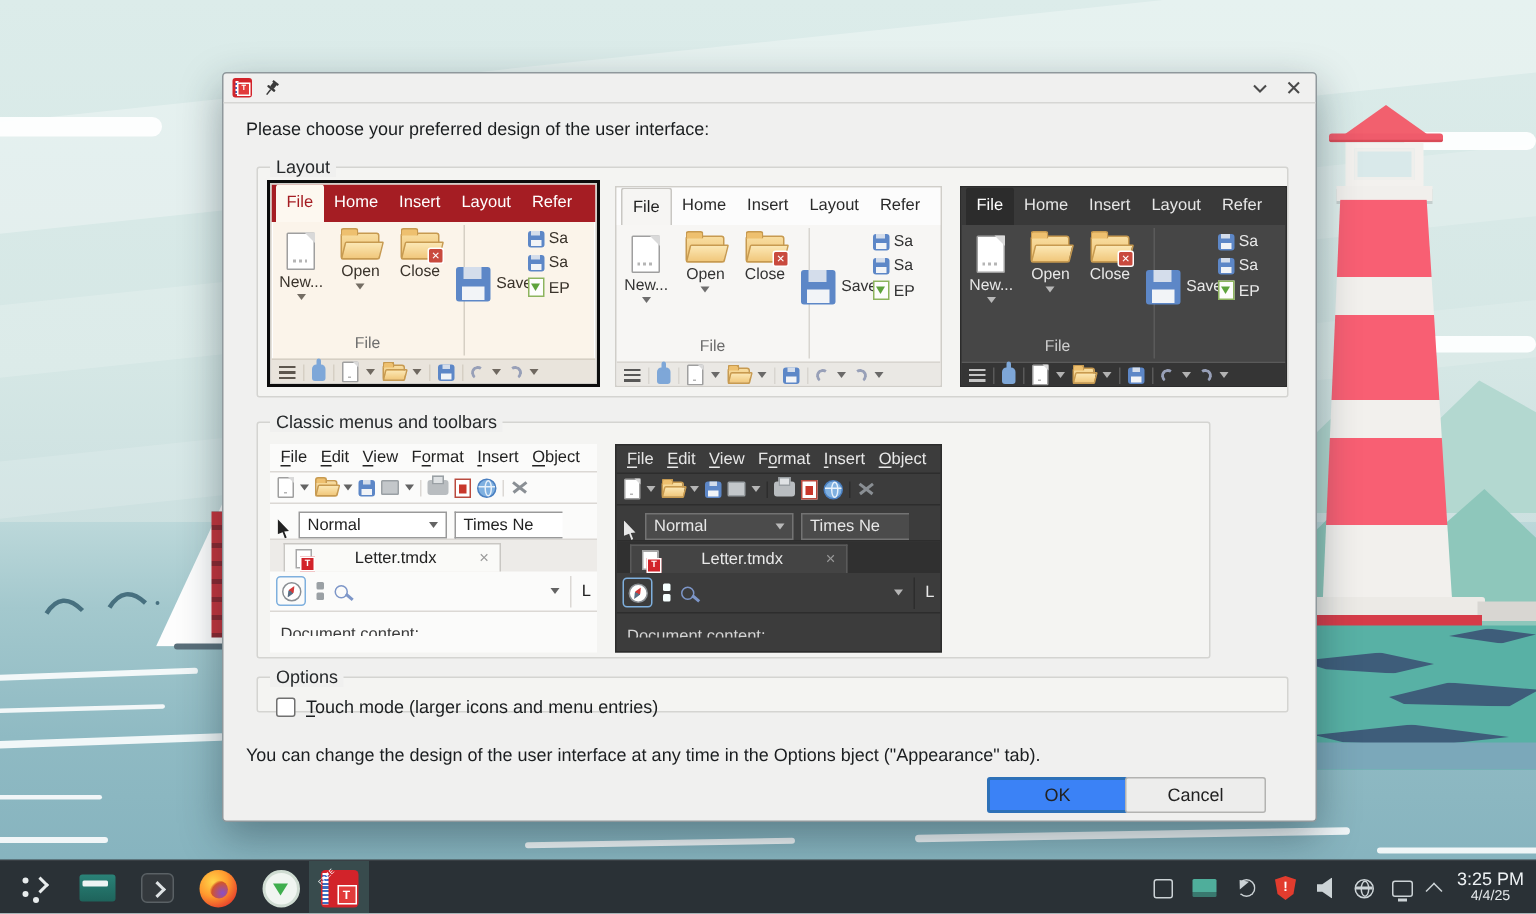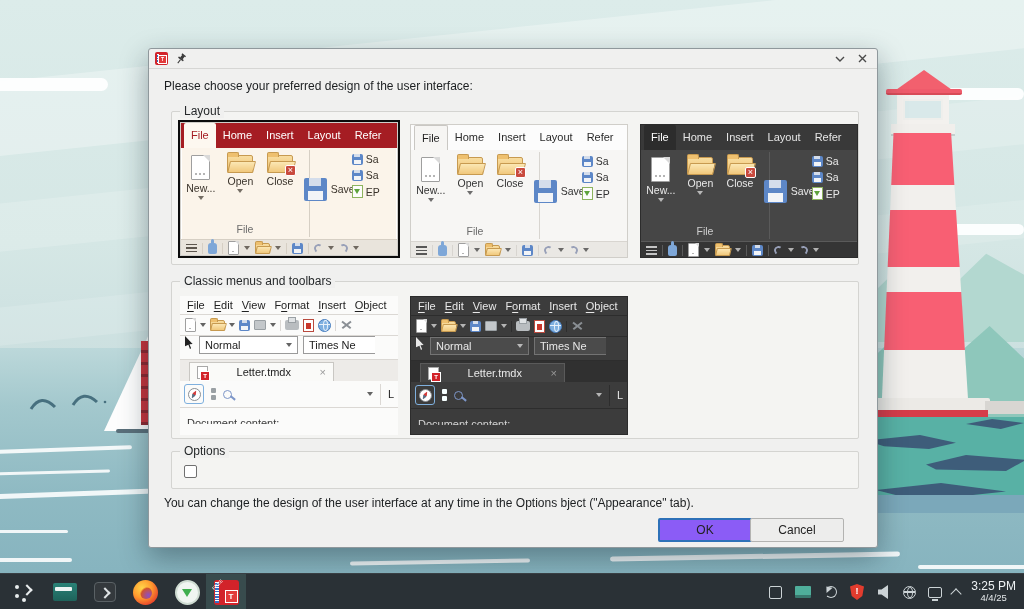--- a/index.html
+++ b/index.html
@@ -32,25 +32,25 @@
 
   
   #dlg{position:absolute;left:148px;top:48px;width:730px;height:500px;background:#f0f0ef;border:1px solid #8f989c;border-radius:3px;box-shadow:0 10px 28px rgba(20,40,50,.4);font-size:12px;color:#1b1e20}
   #titlebar{height:20px;display:flex;align-items:center;padding:0 6px;border-bottom:1px solid #d6d6d4;position:relative}
   #title{position:absolute;left:0;right:0;text-align:center;color:#3f4446;font-size:12px}
   .tbtn{width:18px;height:16px;display:grid;place-items:center;margin-left:4px;z-index:2}
   .intro{position:absolute;left:15px;top:30px}
   .gbox{position:absolute;border:1px solid #d4d4d1;border-radius:2px;background:#f4f4f2}
   .glabel{position:absolute;top:-8px;left:8px;background:#f0f0ef;padding:0 4px;color:#26292b}
   #gb-ribbon{left:22px;top:62px;width:688px;height:154px}
-  #gb-classic{left:22px;top:232px;width:688px;height:158px}
-  #gb-options{left:22px;top:402px;width:688px;height:38px}
+  #gb-classic{left:22px;top:232px;width:636px;height:158px}
+  #gb-options{left:22px;top:402px;width:688px;height:24px}
   .note{position:absolute;left:15px;top:447px}
   .btn{position:absolute;top:469px;height:24px;width:94px;background:#ededec;border:1px solid #b3b3b1;border-radius:2px;font-size:12px;color:#222;display:grid;place-items:center}
-  .btn.default{border:2px solid #2d71b8;background:#8b5cf6}
+  .btn.default{border:2px solid #2d71b8;background:#3b82f6}
   .cb{position:absolute;left:12px;top:13px;width:13px;height:13px;background:#fff;border:1px solid #707070;border-radius:2px}
   .cblabel{position:absolute;left:32px;top:12px}
 
   
   .rb{position:absolute;width:218px;height:134px;overflow:hidden;background:var(--body);color:var(--text);border:1px solid #d0cec9}
   .rb.sel{outline:2px solid #0c0c0c;outline-offset:0;box-shadow:inset 0 0 0 1px #fff}
   .rb.darkrb{border-color:#2c2c2c}
   .rb{--bar:#fcfcfc;--bartext:#2a2a2a;--atab:#f6f5f3;--atext:#1f1f1f;--body:#f7f6f4;--label:#6b6b6b;--qat:#eae8e4;--sep:#d8d5d0;--text:#333}
   .rb.red{--bar:#a51d23;--bartext:#fff;--atab:#fdf8f0;--atext:#a51d23;--body:#fbf4ea;--label:#6d6d6d;--qat:#e9e4dc;--sep:#d6cfc4;--text:#3a332b}
   .rb.darkrb{--bar:#393939;--bartext:#e6e6e6;--atab:#2c2c2c;--atext:#fff;--body:#464646;--label:#cfcfcf;--qat:#353535;--sep:#5a5a5a;--text:#e8e8e8}
@@ -119,21 +119,21 @@
   .i-mag::after{content:"";position:absolute;width:6px;height:1.5px;background:#7d96c8;right:-5px;bottom:-1px;transform:rotate(40deg)}
   .i-doc-tm{width:11px;height:13px;background:#fff;border:1px solid #a8a8a8}
   .i-doc-tm::after{content:"T";position:absolute;right:-3px;bottom:-3px;width:8px;height:8px;background:#d2232a;color:#fff;font-size:6px;line-height:8px;text-align:center;font-weight:bold;border:1px solid #fff}
 
   
   .cls{position:absolute;width:218px;height:139px;overflow:hidden;background:var(--bg);color:var(--text);font-size:11px}
   .cls{--bg:#fbfbfa;--line:#dbd8d4;--text:#222;--combo:#fff;--combob:#9a9a9a;--strip:#edebe8;--tab:#fafaf8;--tabb:#c9c7c3;--muted:#3a3a3a}
   .cls.darkc{--bg:#3c3c3c;--line:#2d2d2d;--text:#e8e8e8;--combo:#4b4b4b;--combob:#737373;--strip:#303030;--tab:#444;--tabb:#5a5a5a;--muted:#d4d4d4;border:1px solid #2c2c2c}
   .menurow{height:19px;display:flex;align-items:center;gap:9px;padding-left:7px;border-bottom:1px solid var(--line);white-space:nowrap}
   .toolrow{height:21px;display:flex;align-items:center;gap:4px;padding:0 5px;border-bottom:1px solid var(--line);white-space:nowrap}
-  .fmtrow{height:24px;display:flex;align-items:flex-start;gap:5px;padding:0 5px;border-bottom:1px solid var(--line)}
+  .fmtrow{height:24px;display:flex;align-items:flex-end;gap:5px;padding:0 5px;border-bottom:1px solid var(--line)}
   .combo{height:18px;border:1px solid var(--combob);background:var(--combo);display:flex;align-items:center;font-size:11px;padding:0 5px;gap:4px}
   .combo .sp{flex:1}
   .tabrow{height:21px;background:var(--strip);display:flex;align-items:flex-end}
   .doctab{margin-left:9px;width:145px;height:19px;background:var(--tab);border:1px solid var(--tabb);border-bottom:none;display:flex;align-items:center;gap:8px;padding:0 7px;font-size:11px}
   .doctab .grow{flex:1;text-align:center}
   .doctab .x{color:#9a9a9a;font-size:11px;line-height:11px}
   .siderow{height:27px;display:flex;align-items:center;gap:7px;padding:0 4px;border-bottom:1px solid var(--line)}
   .compassbtn{width:20px;height:20px;border:1px solid #7fb0de;border-radius:3px;display:grid;place-items:center;background:var(--bg)}
   .siderow .spacer{flex:1}
   .sidesep{width:1px;height:21px;background:var(--line)}
@@ -579,20 +579,21 @@
           <span class="sidesep"></span>
           <span>L</span>
         </div>
         <div class="docslice">Document content:</div>
       </div>
     </div>
 
     <div class="gbox" id="gb-options">
       <span class="glabel">Options</span>
       <span class="cb"></span>
+      <span class="cblabel"><u>T</u>ouch mode (larger icons and menu entries)</span>
     </div>
 
     <div class="note">You can change the design of the user interface at any time in the Options bject ("Appearance" tab).</div>
     <button class="btn default" style="left:509px">OK</button>
     <button class="btn" style="left:601px">Cancel</button>
   </div>
 
   <div id="taskbar">
     <span class="tba" style="left:6px">
       <span style="position:relative;width:22px;height:20px">

